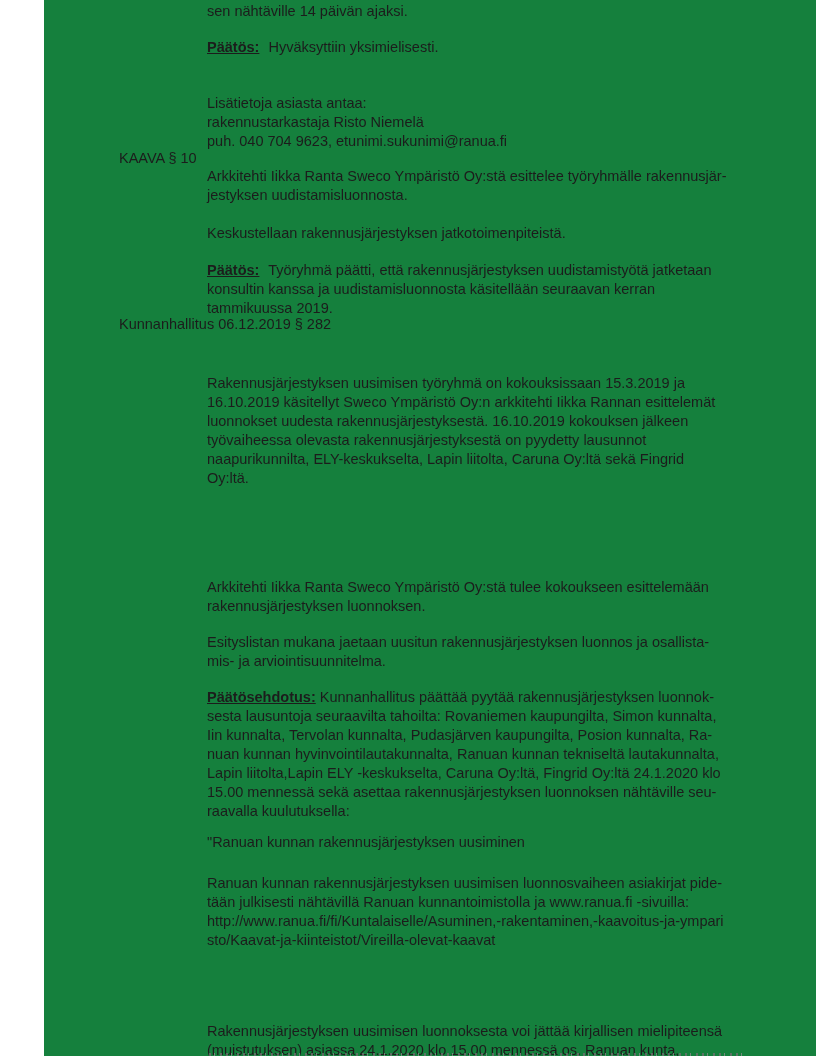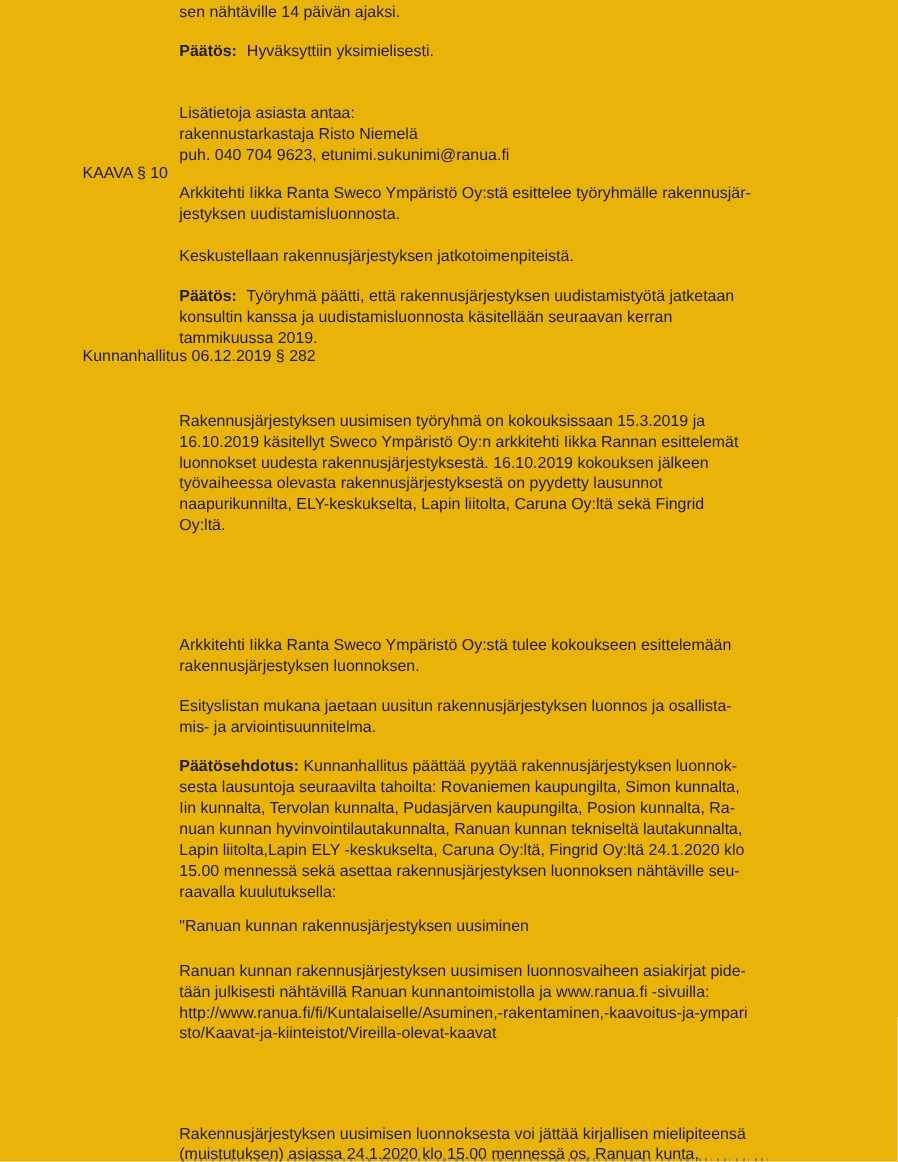--- a/index.html
+++ b/index.html
@@ -6,25 +6,25 @@
   body{
     width:816px;height:1056px;
     background:#ffffff;
     font-family:"Liberation Sans", sans-serif;
     font-size:14.5px;
     line-height:19px;
     color:#1c1c1c;
     overflow:hidden;
     position:relative;
   }
-  .page{position:absolute;inset:0;background:#eab308;}
+  .page{position:absolute;inset:0;background:#15803d;margin-left:44px;}
   .b{position:absolute;white-space:pre-line;}
   .p{left:163px;width:630px;}
   .m{left:75px;width:700px;}
-  .lead{font-weight:bold;}
+  .lead{font-weight:bold;text-decoration:underline;}
   .lead--wide{margin-right:5px;}
   .cutoff{
     position:absolute;
     left:165px;top:1053px;
     width:535px;height:3px;
     background:repeating-linear-gradient(90deg,
       #6f6f6f 0 2px, transparent 2px 5px,
       #8a8a8a 5px 6px, transparent 6px 11px,
       #6f6f6f 11px 13px, transparent 13px 17px);
     opacity:.8;

